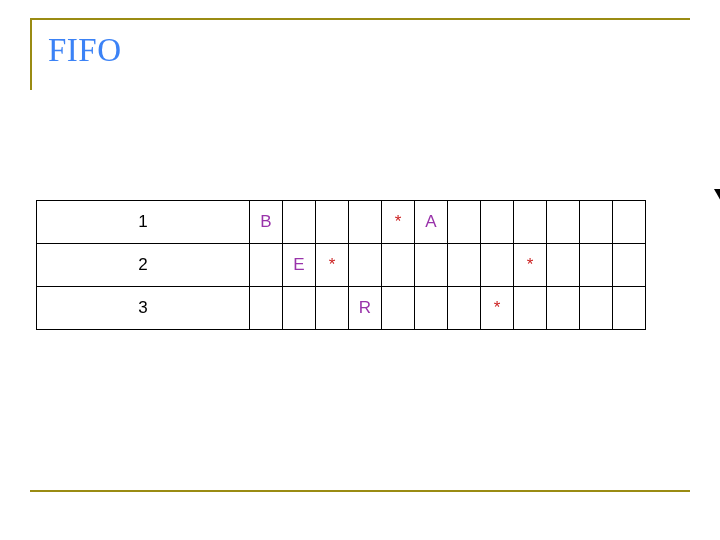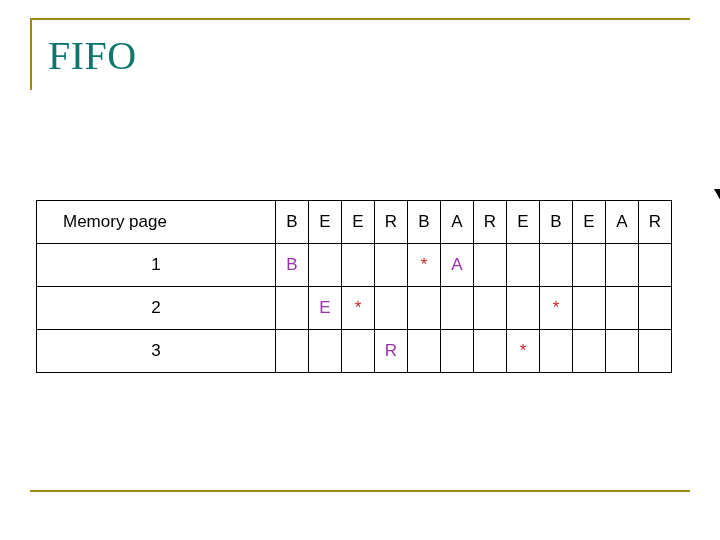--- a/index.html
+++ b/index.html
@@ -40,22 +40,22 @@
     height: 2px;
     background: #9a8b13;
   }
 
   
   .slide-title {
     position: absolute;
     left: 48px;
     top: 32px;
     font-family: "Liberation Serif", serif;
-    font-size: 40px;
-    color: #0f766e;
+    font-size: 33px;
+    color: #3b82f6;
     letter-spacing: 0.5px;
   }
 
   
   .arrow {
     position: absolute;
     left: 711px;
     top: 165px;
     width: 22px;
     height: 40px;
@@ -118,35 +118,20 @@
   <svg width="22" height="40" viewBox="0 0 22 40" xmlns="http://www.w3.org/2000/svg">
     <rect x="9" y="0" width="4" height="26" fill="#000000"></rect>
     <polygon points="3,24 19,24 11,38" fill="#000000"></polygon>
   </svg>
 </div>
 
 <div class="table-wrap">
   <table class="fifo">
     <tbody id="table-body">
         <tr>
-          <td class="label-cell header">Memory page</td>
-          <td class="seq">B</td>
-          <td class="seq">E</td>
-          <td class="seq">E</td>
-          <td class="seq">R</td>
-          <td class="seq">B</td>
-          <td class="seq">A</td>
-          <td class="seq">R</td>
-          <td class="seq">E</td>
-          <td class="seq">B</td>
-          <td class="seq">E</td>
-          <td class="seq">A</td>
-          <td class="seq">R</td>
-        </tr>
-        <tr>
           <td class="label-cell">1</td>
           <td class="cell"><span class="v-purple">B</span></td>
           <td class="cell"></td>
           <td class="cell"></td>
           <td class="cell"></td>
           <td class="cell"><span class="v-star">*</span></td>
           <td class="cell"><span class="v-purple">A</span></td>
           <td class="cell"></td>
           <td class="cell"></td>
           <td class="cell"></td>

